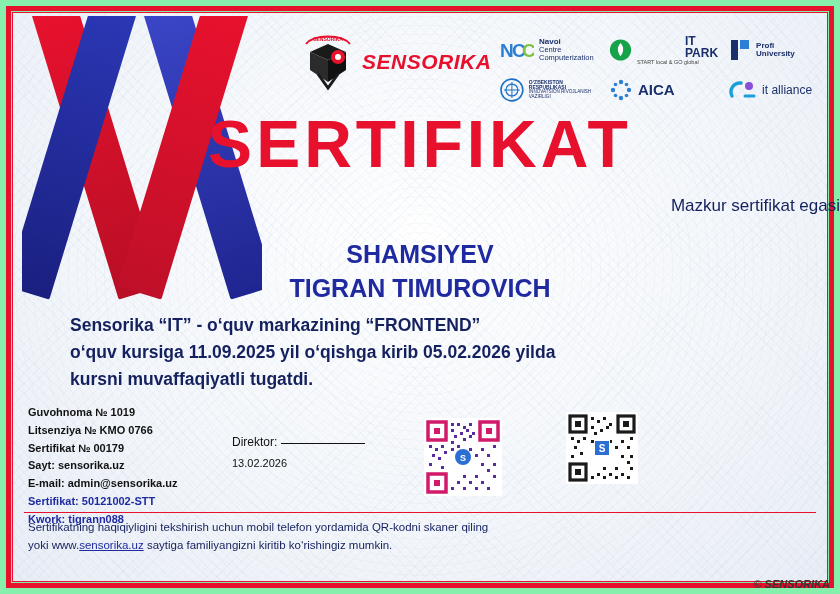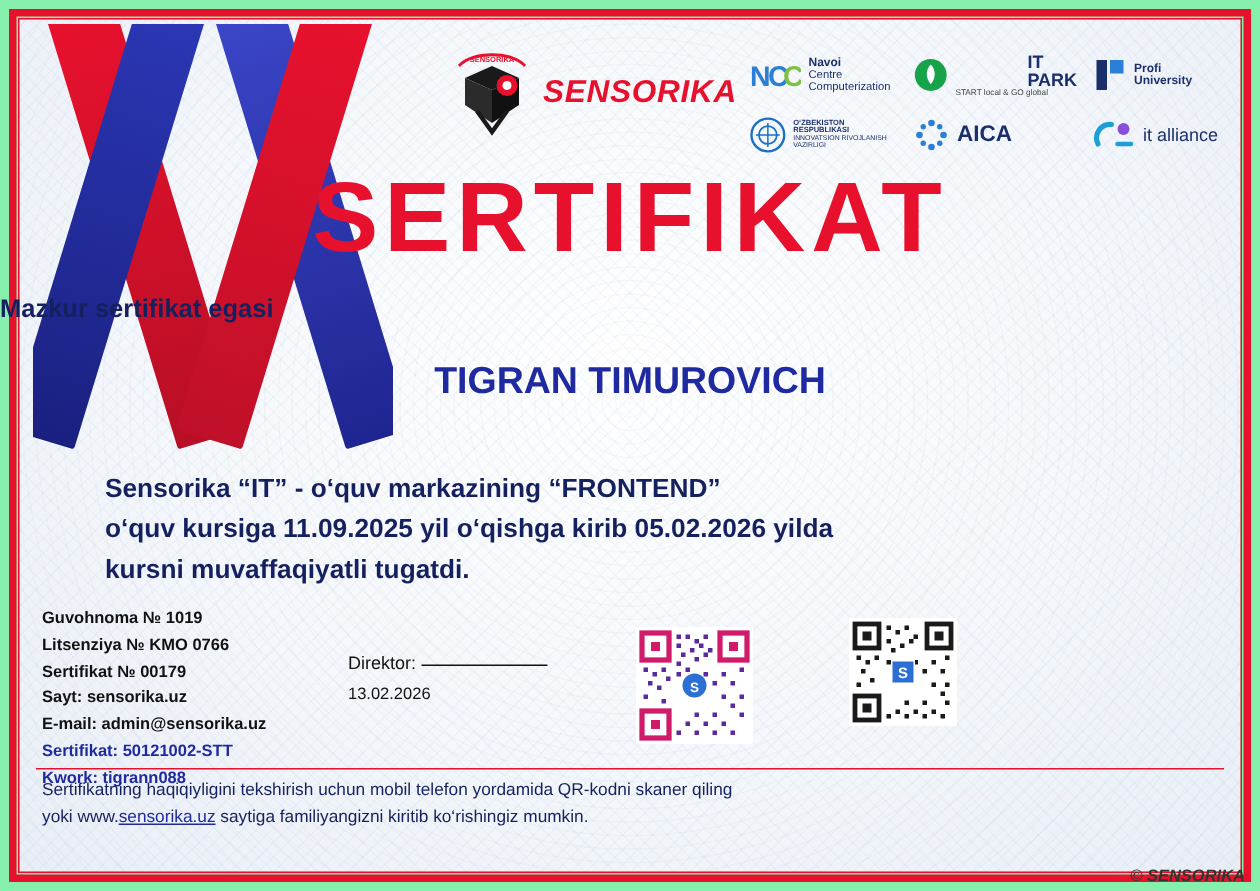--- a/index.html
+++ b/index.html
@@ -143,23 +143,23 @@
     font-size: 66px;
     font-weight: bold;
     letter-spacing: 4px;
     color: #e8112d;
     font-family: Liberation Sans, sans-serif;
   }
   .subtitle {
     position: absolute;
     left: 0; top: 196px;
     width: 840px;
-    text-align: left;
+    text-align: right;
     font-size: 17px;
-    font-weight: bold;
+    font-weight: normal;
     color: #15215e;
   }
   .recipient {
     position: absolute;
     left: 0; top: 238px;
     width: 840px;
     text-align: center;
     font-size: 25px;
     font-weight: bold;
     color: #1f2aa0;
@@ -359,20 +359,21 @@
         </div>
       </div>
 
     </div>
   </div>
 
   <div class="title">SERTIFIKAT</div>
   <div class="subtitle">Mazkur sertifikat egasi</div>
 
   <div class="recipient">
+    <div>SHAMSIYEV</div>
     <div>TIGRAN TIMUROVICH</div>
   </div>
 
   <div class="body-text">
     <div>Sensorika “IT” - o‘quv markazining “FRONTEND”</div>
     <div>o‘quv kursiga 11.09.2025 yil o‘qishga kirib 05.02.2026 yilda</div>
     <div>kursni muvaffaqiyatli tugatdi.</div>
   </div>
 
   <div class="details">

